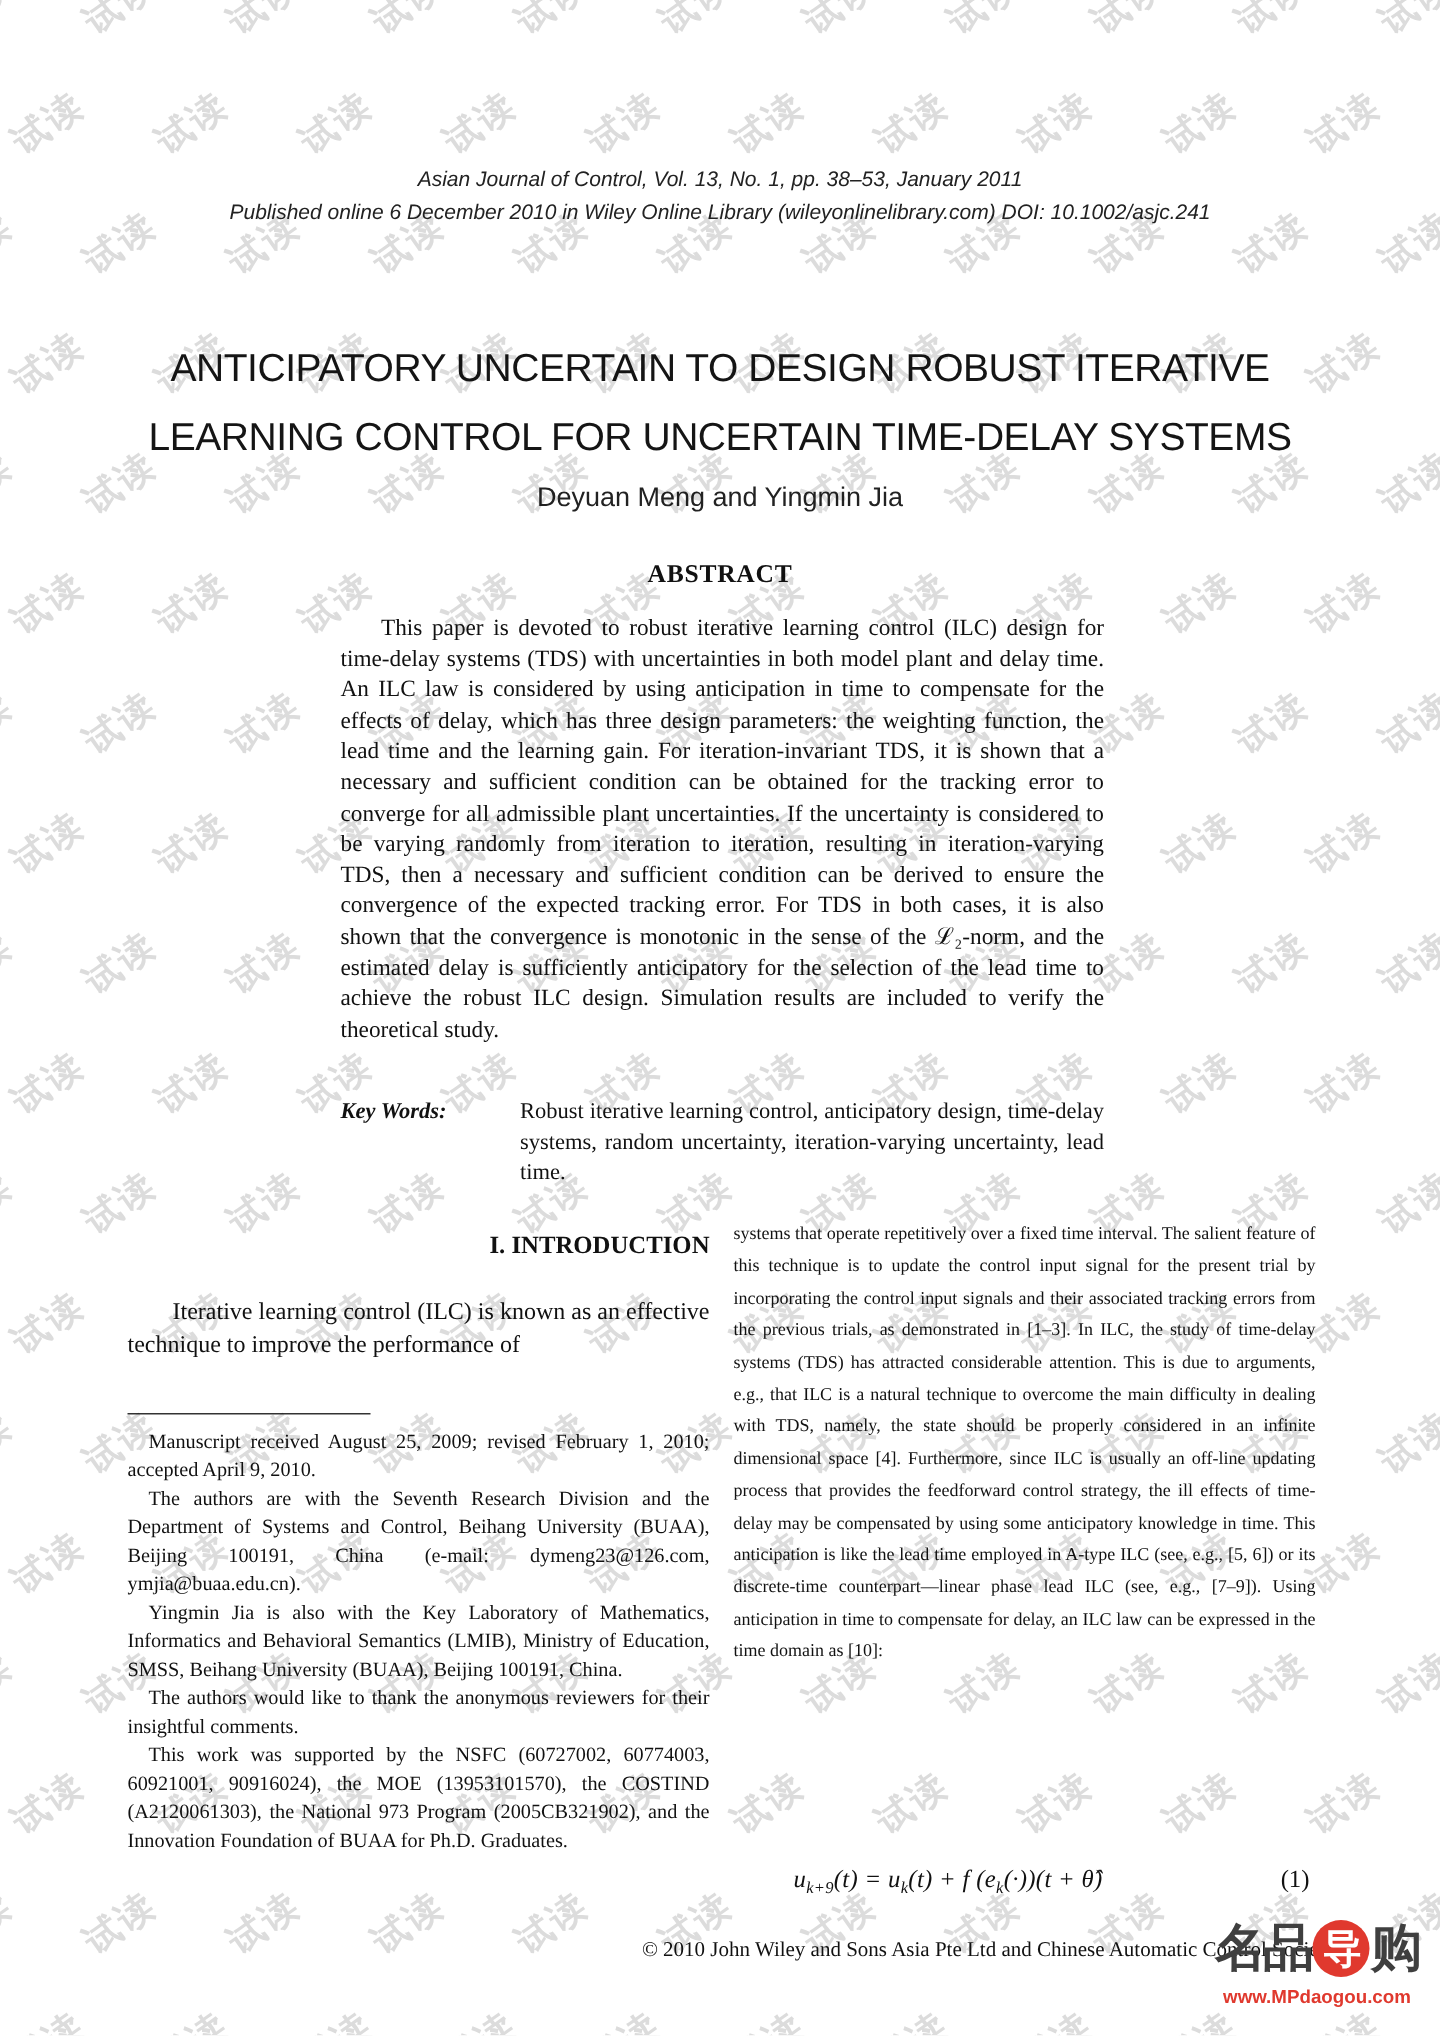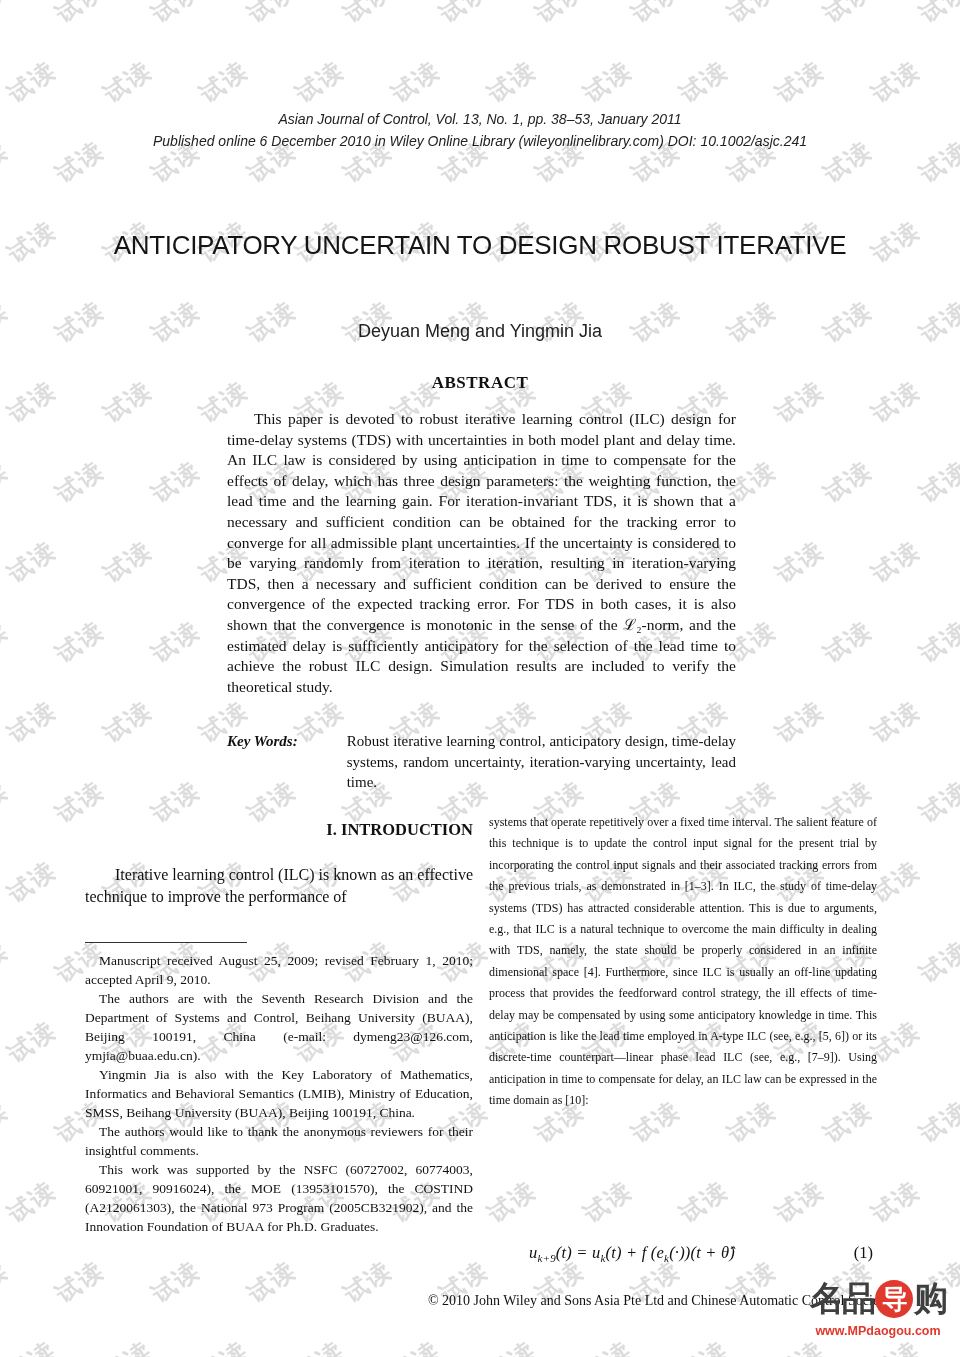--- a/index.html
+++ b/index.html
@@ -56,20 +56,21 @@
 
   <div class="content">
 
     <div class="journal-head">
       <div>Asian Journal of Control, Vol. 13, No. 1, pp. 38–53, January 2011</div>
       <div>Published online 6 December 2010 in Wiley Online Library (wileyonlinelibrary.com) DOI: 10.1002/asjc.241</div>
     </div>
 
     <div class="paper-title">
       <div>ANTICIPATORY UNCERTAIN TO DESIGN ROBUST ITERATIVE</div>
+      <div>LEARNING CONTROL FOR UNCERTAIN TIME-DELAY SYSTEMS</div>
     </div>
 
     <div class="authors">Deyuan Meng and Yingmin Jia</div>
 
     <div class="abstract-head">ABSTRACT</div>
     <div class="abstract-body">This paper is devoted to robust iterative learning control (ILC) design for time-delay systems (TDS) with uncertainties in both model plant and delay time. An ILC law is considered by using anticipation in time to compensate for the effects of delay, which has three design parameters: the weighting function, the lead time and the learning gain. For iteration-invariant TDS, it is shown that a necessary and sufficient condition can be obtained for the tracking error to converge for all admissible plant uncertainties. If the uncertainty is considered to be varying randomly from iteration to iteration, resulting in iteration-varying TDS, then a necessary and sufficient condition can be derived to ensure the convergence of the expected tracking error. For TDS in both cases, it is also shown that the convergence is monotonic in the sense of the ℒ₂-norm, and the estimated delay is sufficiently anticipatory for the selection of the lead time to achieve the robust ILC design. Simulation results are included to verify the theoretical study.</div>
 
     <div class="keywords">
       <span class="kw-label">Key Words:</span>
       <span class="kw-text">Robust iterative learning control, anticipatory design, time-delay systems, random uncertainty, iteration-varying uncertainty, lead time.</span>

